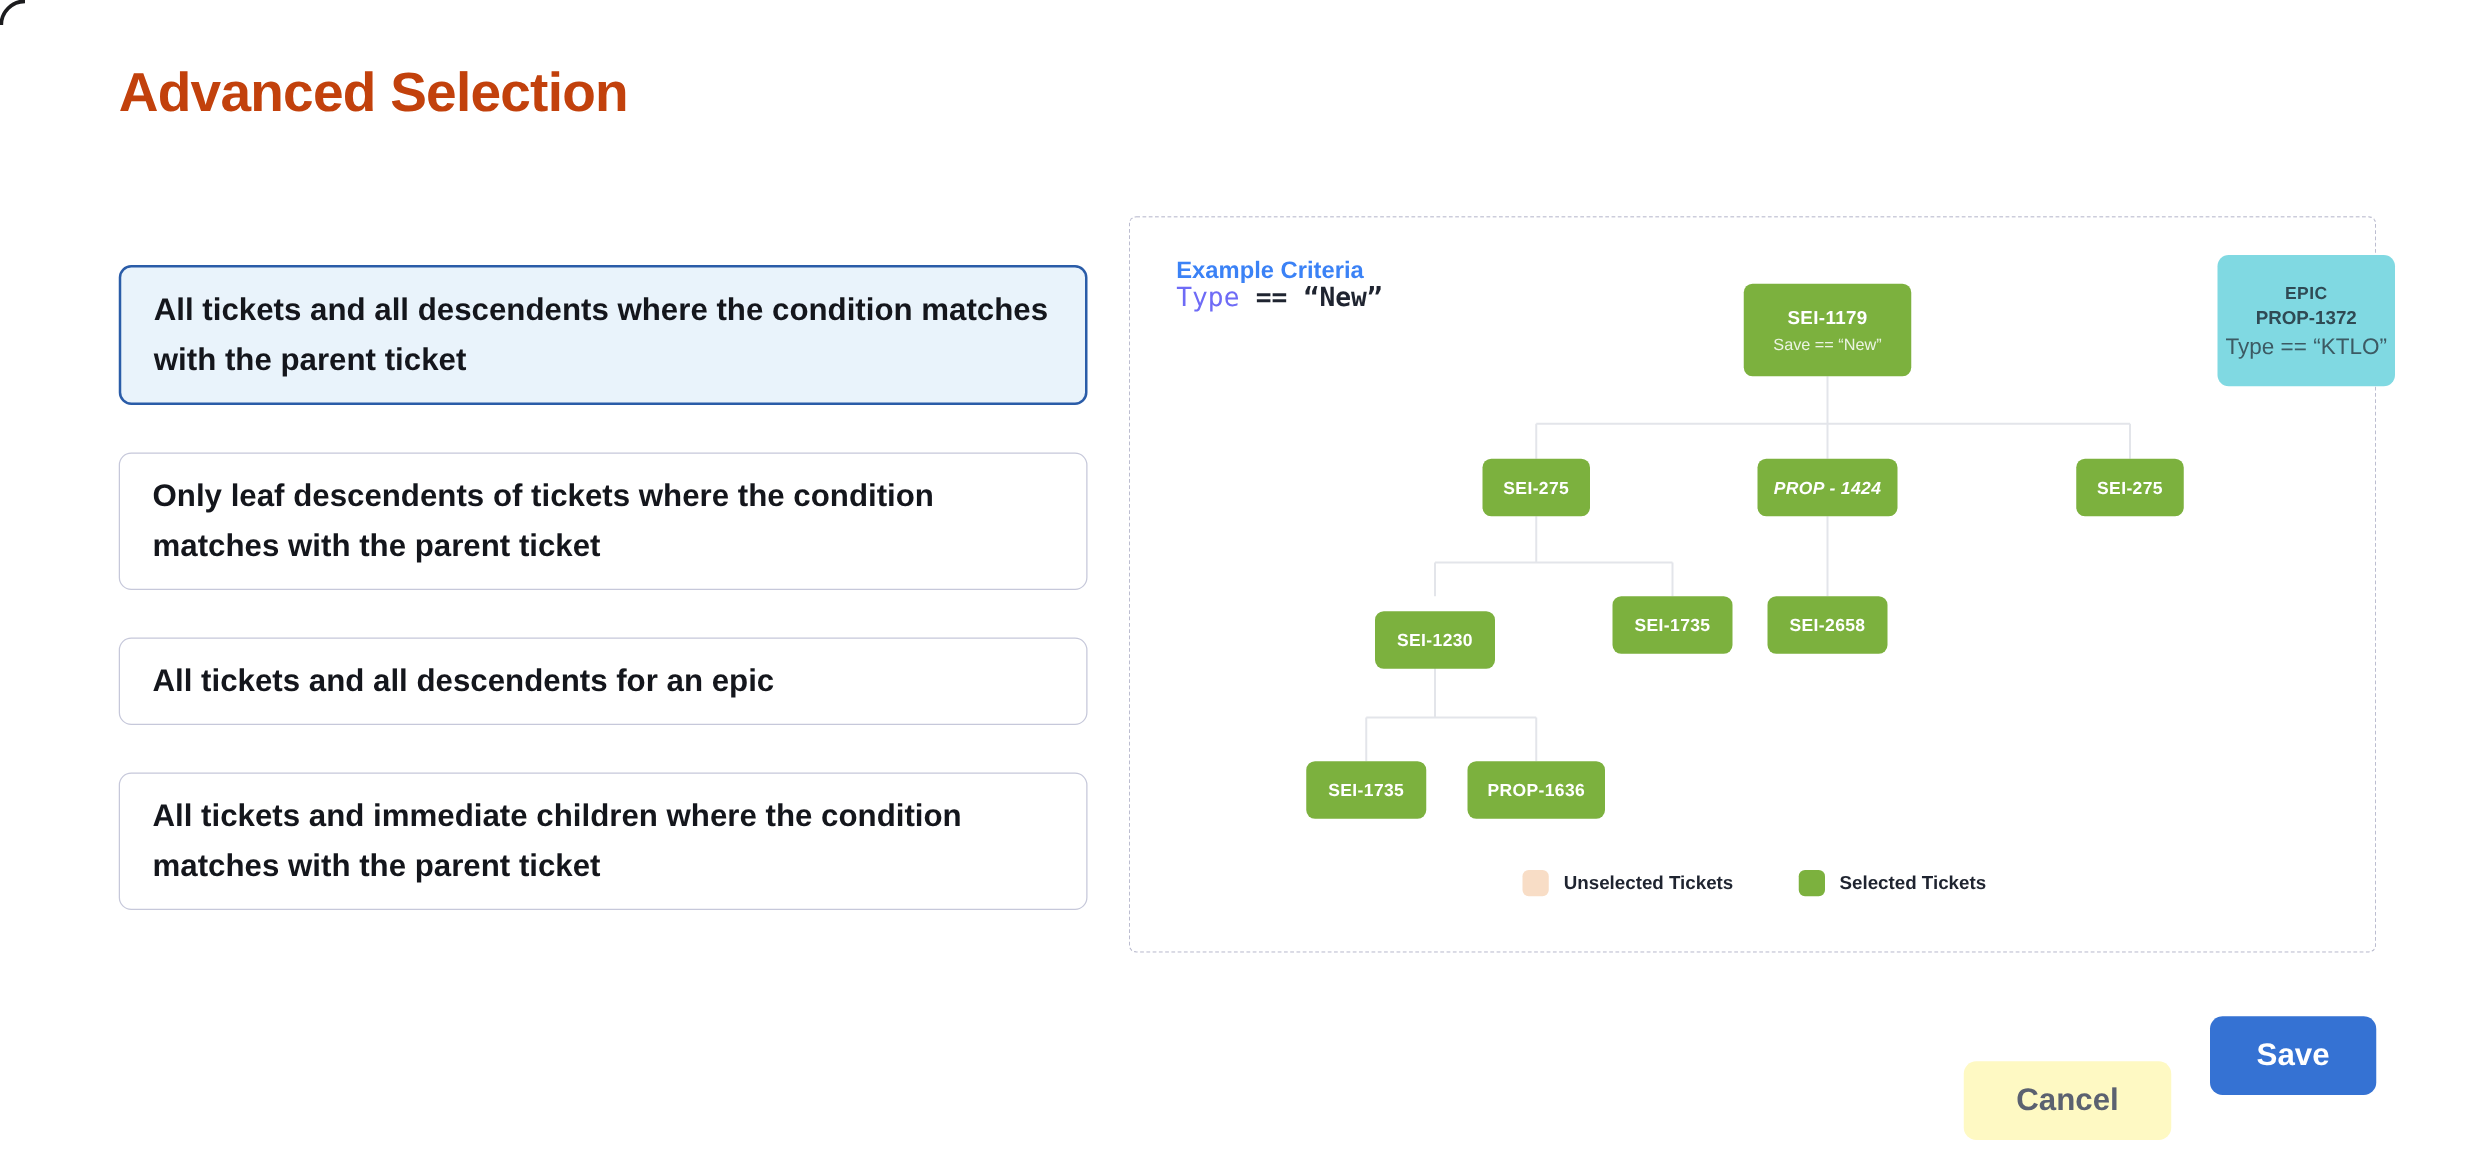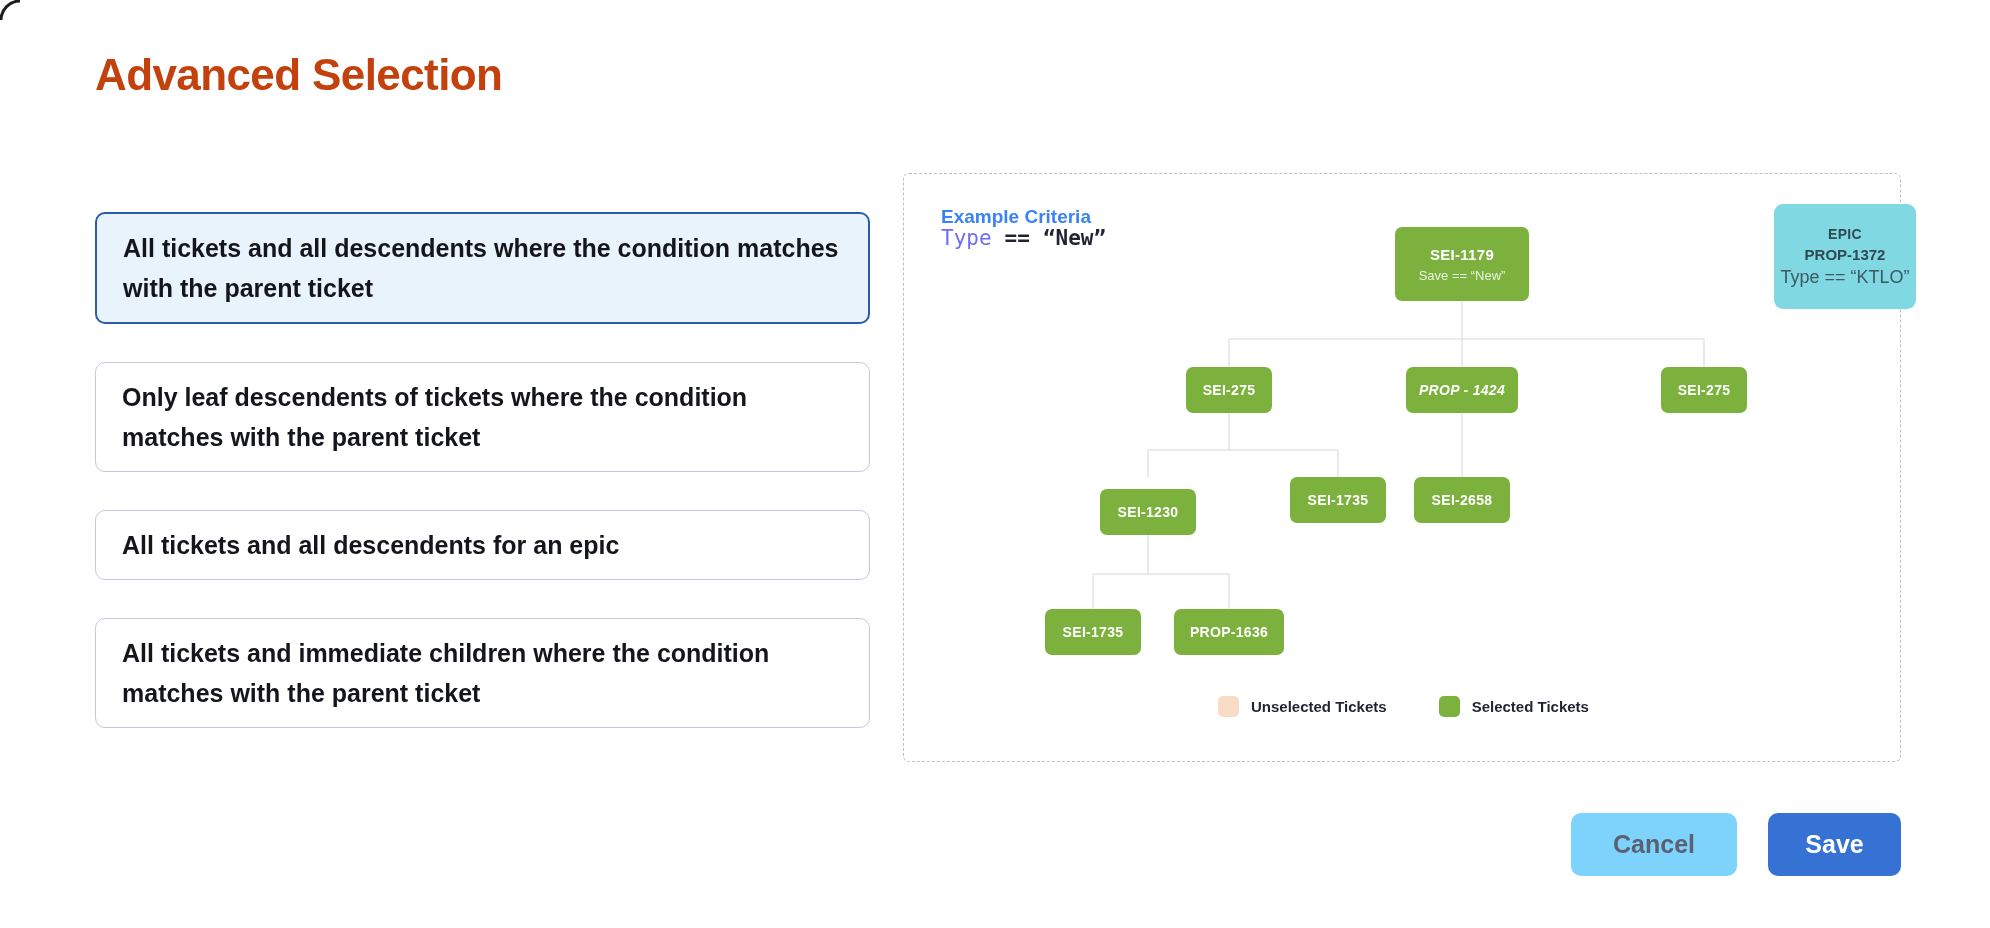--- a/index.html
+++ b/index.html
@@ -171,22 +171,23 @@
     font-size: 25px;
     font-weight: 700;
     cursor: pointer;
     display: flex;
     align-items: center;
     justify-content: center;
   }
   .btn-cancel {
     min-width: 166px;
     padding: 0 34px;
-    background: #7dd3fc;
+    background: #fef9c3;
     color: #5b6170;
+    margin-top: 36px;
   }
   .btn-save {
     min-width: 133px;
     padding: 0 34px;
     background: #3572d3;
     color: #ffffff;
   }
 </style>
 </head>
 <body>

